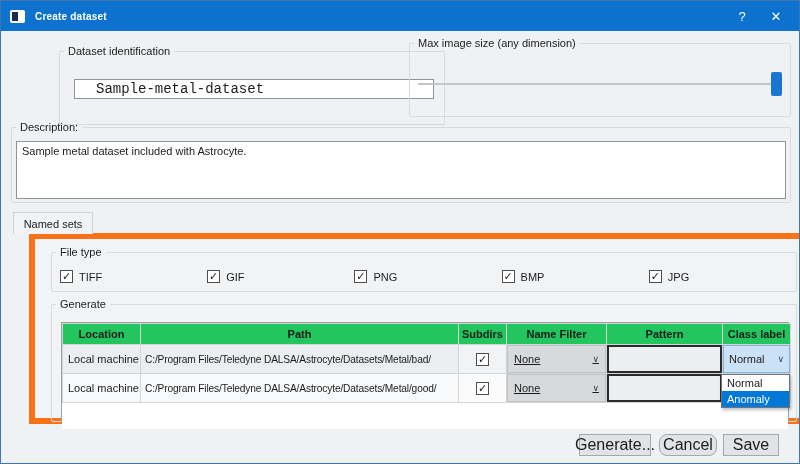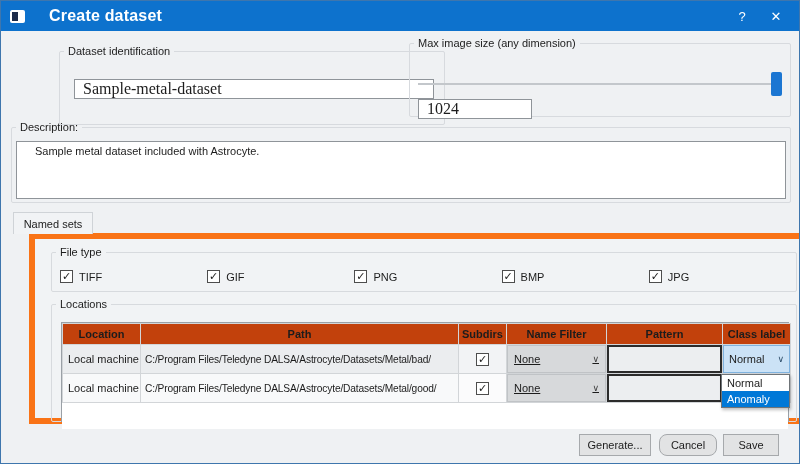--- a/index.html
+++ b/index.html
@@ -14,48 +14,48 @@
     background:#0d72cd; display:flex; align-items:center; color:#fff;
   }
   .app-icon {
     width:15px; height:13px; margin-left:9px; background:#fff;
     border-radius:2px; position:relative;
   }
   .app-icon::after {
     content:""; position:absolute; left:2px; top:2px; width:6px; height:9px;
     background:#1c2b4a;
   }
-  .title-text { margin-left:24px; font-size:16px; font-weight:600; letter-spacing:.2px; }
+  .title-text { margin-left:10px; font-size:10px; font-weight:600; letter-spacing:.2px; }
   .titlebar-controls { margin-left:auto; display:flex; align-items:center; }
   .tb-btn {
     width:34px; height:30px; display:flex; align-items:center; justify-content:center;
     font-size:13px; color:#fff; cursor:default;
   }
   .tb-close { margin-right:6px; }
   
   .body { position:absolute; top:30px; left:0; right:0; bottom:0; background:#eff1f3; }
   fieldset {
     position:absolute; border:1px solid #d7dade; border-radius:2px; background:transparent;
   }
   fieldset legend {
     font-size:11px; color:#1c1c1c; padding:0 4px; margin-left:4px;
   }
   .text-input {
     position:absolute; border:1px solid #8f9499; background:#fff;
-    font-family:Liberation Serif, serif; font-size:16px; color:#1c1c1c;
-    padding:0 8px; height:20px;
+    font-family:Liberation Mono, monospace; font-size:14px; color:#1c1c1c;
+    padding:0 21px; height:20px;
   }
   
   .grp-dataset { left:10px; top:14px; width:386px; height:80px;margin-left:48px; }
   .grp-maxsize { left:408px; top:6px; width:382px; height:80px; }
   .grp-desc    { left:10px; top:90px;  width:780px; height:82px; }
   .desc-box {
     position:absolute; left:4px; top:8px; right:4px; height:58px;
     background:#fff; border:1px solid #8f9499; font-size:11px; color:#1c1c1c;
-    padding:3px 18px;
+    padding:3px 5px;
   }
   
   .slider { position:absolute; left:8px; right:8px; top:22px; height:26px; }
   .slider-track { position:absolute; left:0; right:0; top:12px; height:2px; background:#c3c7cb; }
   .slider-handle {
     position:absolute; right:0; top:1px; width:11px; height:24px;
     background:#1b76d2; border-radius:2px;
   }
   
   .tab {
@@ -76,21 +76,21 @@
     width:13px; height:13px; background:#fff; border:1px solid #4d4d4d;
     font-size:11px; line-height:11px; text-align:center; color:#1a1a1a; display:inline-block;
   }
   .ft-label { font-size:11px; color:#1c1c1c; margin-left:6px; }
   
   .grp-locations { left:16px; top:59px; width:746px; height:124px; }
   .table-wrap { position:absolute; left:9px; top:12px; width:728px; height:100px;
     border:1px solid #9aa0a6; background:#fff; }
   table.loc { border-collapse:collapse; table-layout:fixed; width:100%; font-size:11px; color:#1c1c1c; }
   table.loc th, table.loc td { border:1px solid #d2d5d8; overflow:hidden; white-space:nowrap; }
-  table.loc th { height:21px; font-weight:bold; background:#c2410c; font-size:11px; }
+  table.loc th { height:21px; font-weight:bold; background:#22c55e; font-size:11px; }
   table.loc td { height:29px; }
   .col-location { width:78px; } .col-path { width:318px; } .col-subdirs { width:48px; }
   .col-filter { width:100px; } .col-pattern { width:116px; } .col-class { width:68px; }
   td.c-loc { padding-left:5px; background:#ebedef; }
   td.c-path { padding-left:4px; background:#ebedef; font-size:10.2px; letter-spacing:-.15px; }
   tr.row2 td.c-loc, tr.row2 td.c-path { background:#f8f9fa; }
   td.c-sub { text-align:center; background:#f2f3f5; }
   tr.row2 td.c-sub { background:#fbfbfc; }
   td.c-filter { padding:0; }
   .combo-gray {
@@ -111,21 +111,21 @@
   .dropdown-popup {
     position:absolute; left:659px; top:51px; width:69px;
     background:#fff; border:1px solid #6f7478; z-index:5;
     box-shadow:1px 2px 3px rgba(0,0,0,.25);
   }
   .dd-item { height:16px; font-size:11px; color:#1c1c1c; display:flex; align-items:center; padding:0 5px; }
   .dd-item.selected { background:#0078d7; color:#fff; }
   
   .footer-btn {
     position:absolute; height:22px; background:#e2e3e4; border:1px solid #a6a9ac;
-    font-family:"Liberation Sans", sans-serif; font-size:11px; color:#1c1c1c;
+    font-family:"Liberation Sans", sans-serif; font-size:16px; color:#1c1c1c;
     display:flex; align-items:center; justify-content:center;
   }
   .btn-generate { left:578px; top:403px; width:72px; }
   .btn-cancel   { left:658px; top:403px; width:58px;border-radius:8px; }
   .btn-save     { left:722px; top:403px; width:56px; }
 </style>
 </head>
 <body>
 
 <div class="dialog">
@@ -149,21 +149,20 @@
       <legend>Dataset identification</legend>
       <input class="text-input" style="left: 14px; top: 22px; width: 360px;" value="Sample-metal-dataset">
     </fieldset>
 
     <fieldset class="grp-maxsize">
       <legend>Max image size (any dimension)</legend>
       <div class="slider">
         <div class="slider-track"></div>
         <div class="slider-handle"></div>
       </div>
-      <input class="text-input" style="left: 8px; top: 50px; width: 114px;" value="1024">
     </fieldset>
 
     <fieldset class="grp-desc">
       <legend>Description:</legend>
       <div class="desc-box">Sample metal dataset included with Astrocyte.</div>
     </fieldset>
 
     <div class="tab">
       <span>Named sets</span>
     </div>
@@ -190,21 +189,21 @@
             <span class="ft-label">BMP</span>
           </div>
           <div class="ft-item">
             <span class="checkbox">✓</span>
             <span class="ft-label">JPG</span>
           </div>
         </div>
       </fieldset>
 
       <fieldset class="grp-locations">
-        <legend>Locations</legend>
+        <legend>Generate</legend>
         <div class="table-wrap">
           <table class="loc">
             <colgroup>
               <col class="col-location">
                 <col class="col-path">
                 <col class="col-subdirs">
               <col class="col-filter">
                 <col class="col-pattern">
                 <col class="col-class">
             </colgroup>

